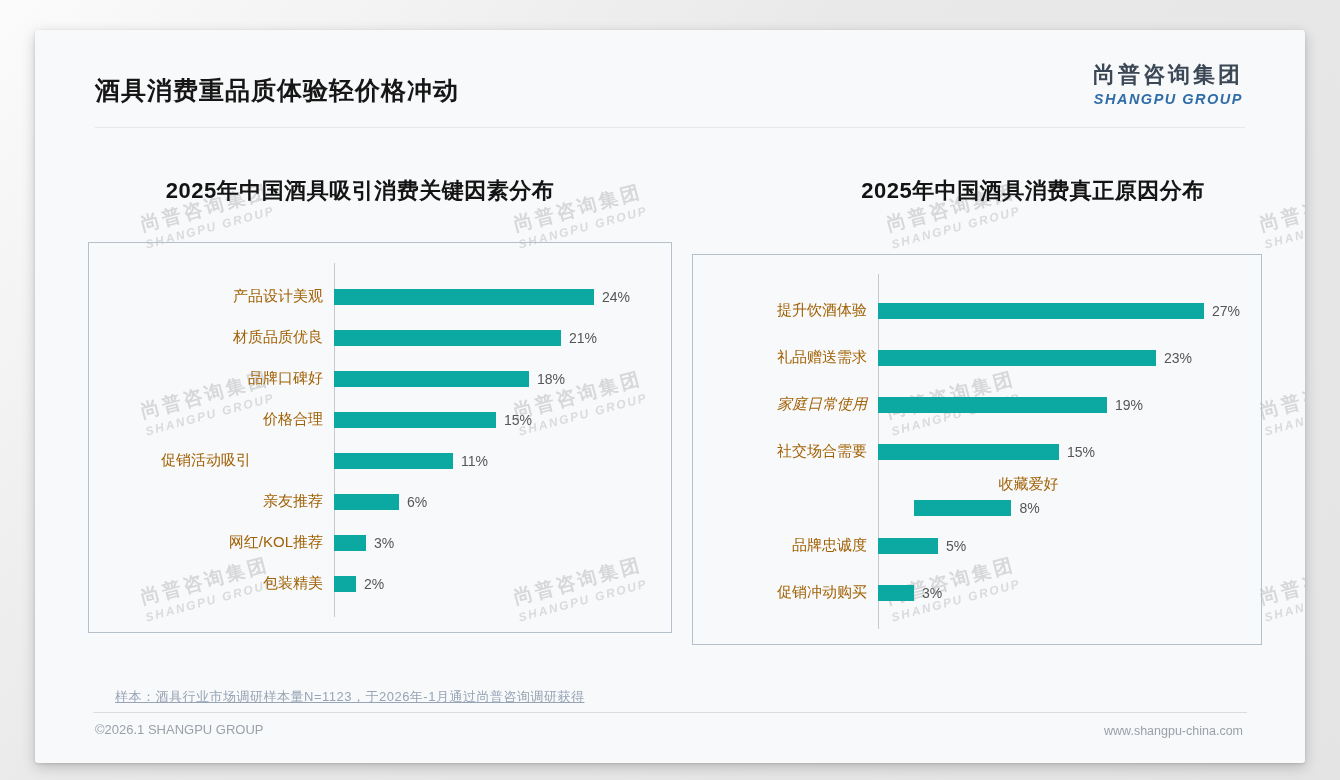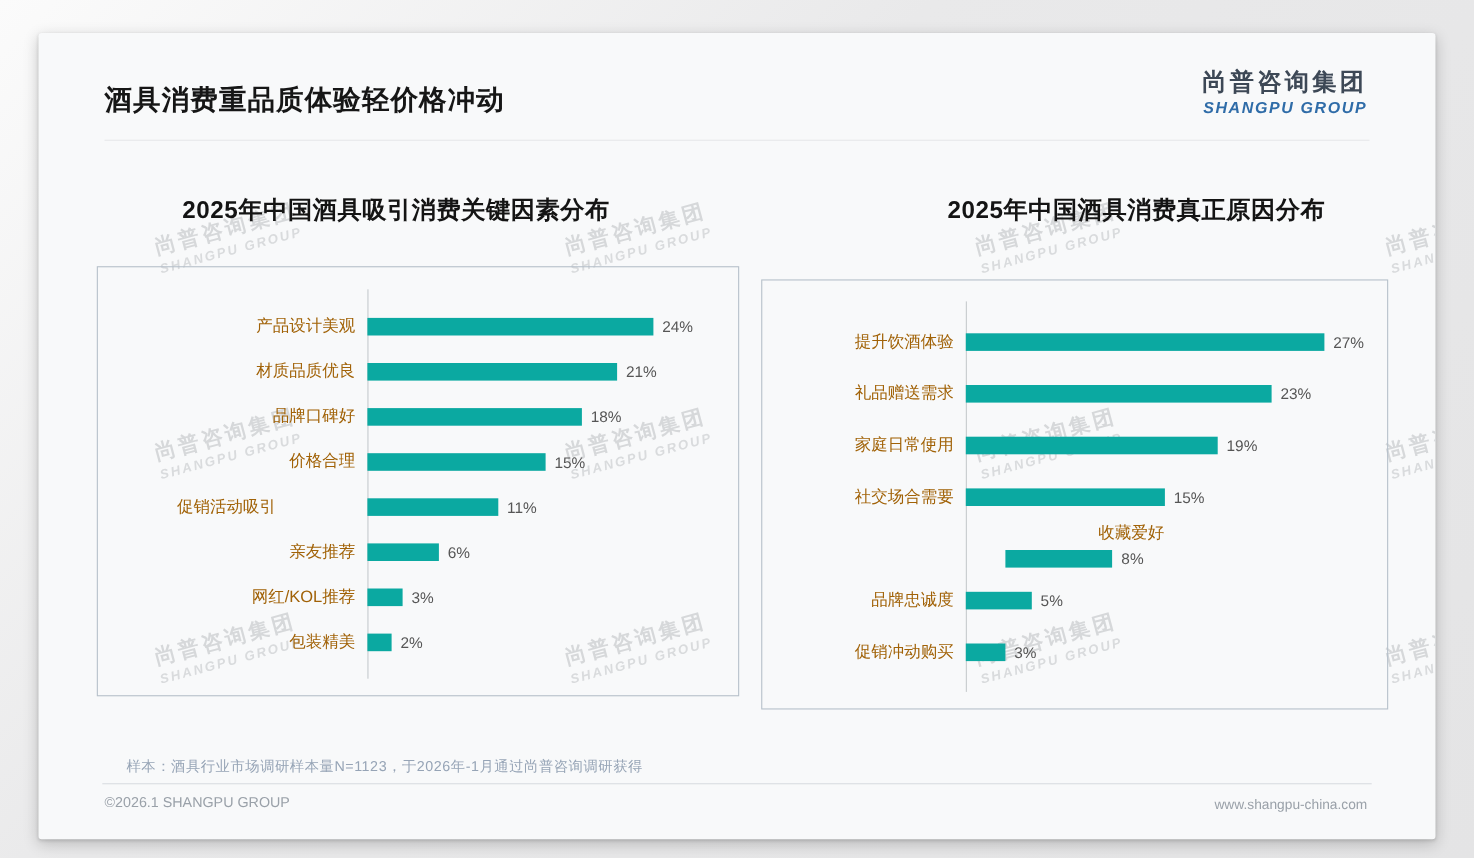--- a/index.html
+++ b/index.html
@@ -35,21 +35,21 @@
   .panel { position:absolute; top:212px; height:391px; border:1px solid #b6c0ca; background:transparent; z-index:1; }
   .panel.left  { left:53px;  width:584px; }
   .panel.right { left:657px; width:570px;margin-top:12px; }
   .axis { position:absolute; width:1px; background:#c6cacd; }
   .bar-row { display:flex; align-items:center; position:relative; z-index:1; }
   .bar-label { font-size:15px; color:#a16207; text-align:right; padding-right:11px; flex:none; }
   .track { display:flex; align-items:center; flex:1; height:100%; }
   .bar { height:16px; flex:none; }
   .bar-value { font-size:14px; color:#565656; margin-left:8px; white-space:nowrap; }
   
-  .footnote { position:absolute; left:80px; top:658px; font-size:13px; color:#96a4b6; z-index:2; letter-spacing:0.5px; }
+  .footnote { position:absolute; left:80px; top:658px; font-size:13px; color:#96a4b6; z-index:2; letter-spacing:0.5px;text-decoration:underline; }
   .footer-rule { position:absolute; left:58px; top:682px; width:1154px; height:1px; background:#d9dde1; z-index:2; }
   .copyright { position:absolute; left:60px; top:692px; font-size:13px; color:#9aa1a9; z-index:2; }
   .website { position:absolute; right:62px; top:694px; font-size:12.5px; color:#9aa1a9; z-index:2; }
 </style>
 </head>
 <body>
 
 <div class="card">
 
   <div class="wm-layer">
@@ -184,21 +184,21 @@
         </div>
       </div>
       <div class="bar-row" style="height: 47px;">
         <span class="bar-label" style="width: 185px;">礼品赠送需求</span>
         <div class="track">
           <div class="bar" style="width: 278px; background: rgb(11, 169, 161);"></div>
           <span class="bar-value">23%</span>
         </div>
       </div>
       <div class="bar-row" style="height: 47px;">
-        <span class="bar-label" style="width: 185px;">家庭日常使用</span>
+        <span class="bar-label" style="width: 185px; font-style: italic;">家庭日常使用</span>
         <div class="track">
           <div class="bar" style="width: 229px; background: rgb(11, 169, 161);"></div>
           <span class="bar-value">19%</span>
         </div>
       </div>
       <div class="bar-row" style="height: 47px;">
         <span class="bar-label" style="width: 185px;">社交场合需要</span>
         <div class="track">
           <div class="bar" style="width: 181px; background: rgb(11, 169, 161);"></div>
           <span class="bar-value">15%</span>

